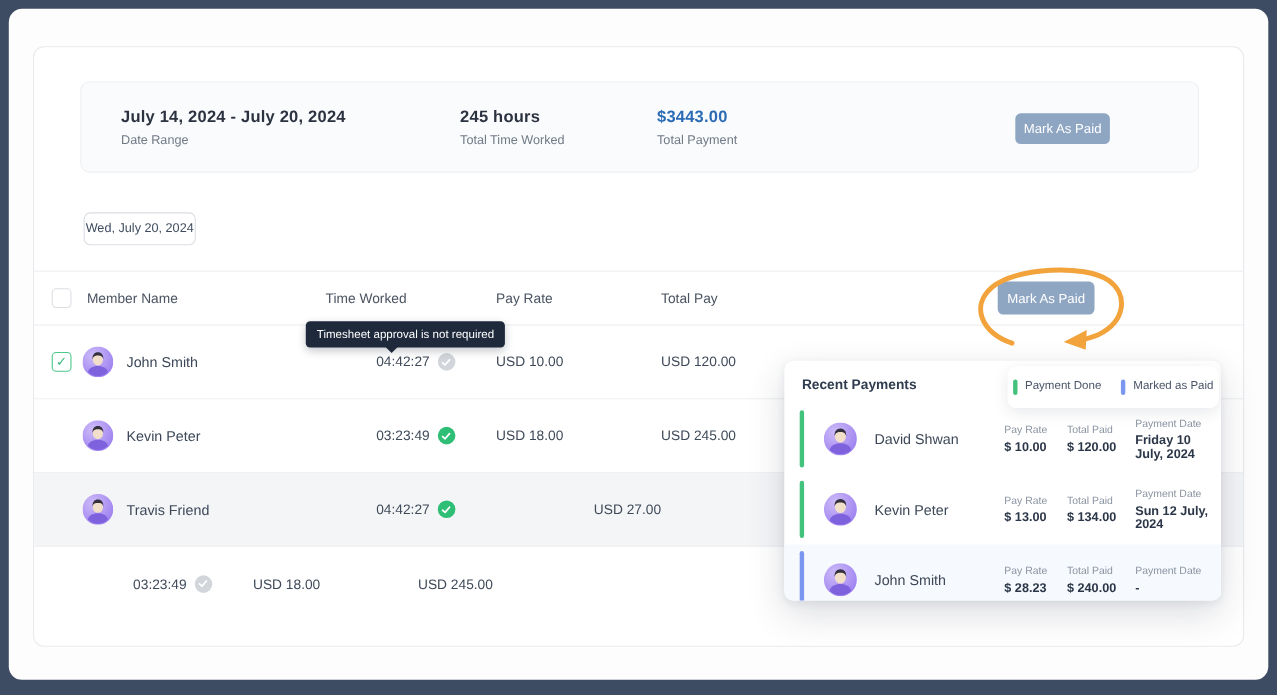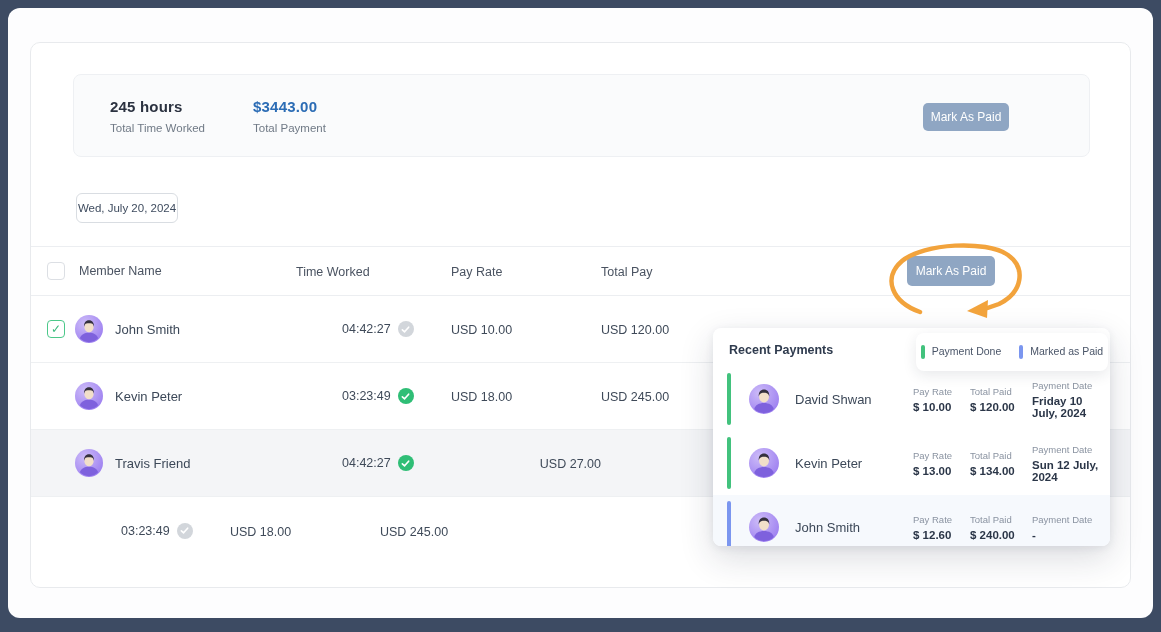--- a/index.html
+++ b/index.html
@@ -88,21 +88,25 @@
       <stop offset="100%" stop-color="#9b7df0"></stop>
     </radialGradient>
   </defs>
 </svg>
 
 <div class="screen">
 
   <div class="card">
 
     <div class="summary">
-      <div class="stat" style="margin-right:48px">
+      <div class="stat" style="margin-right:104px">
+        <div class="v">July 14, 2024 - July 20, 2024</div>
+        <div class="l">Date Range</div>
+      </div>
+      <div class="stat" style="margin-right:84px">
         <div class="v">245 hours</div>
         <div class="l">Total Time Worked</div>
       </div>
       <div class="stat payment">
         <div class="v">$3443.00</div>
         <div class="l">Total Payment</div>
       </div>
       <button class="btn-paid">Mark As Paid</button>
     </div>
 
@@ -201,20 +205,24 @@
               <svg viewBox="0 0 10 10">
                 <polyline points="1.5,5.4 4,7.6 8.5,2.4" fill="none" stroke="#fff" stroke-width="1.8" stroke-linecap="round" stroke-linejoin="round"></polyline>
               </svg>
             </span>
         </div>
         <div class="cell-rate"><span class="val">USD 18.00</span></div>
         <div class="cell-total"><span class="val">USD 245.00</span></div>
       </div>
     </div>
 
+    <div class="tooltip">
+      <span>Timesheet approval is not required</span>
+      <span class="arrow"></span>
+    </div>
 
   </div>
 
   <svg class="annot" width="148" height="86" viewBox="0 0 148 86">
     <path d="M40 74 C 12 64, 2 40, 22 23 C 44 5, 106 2, 128 17 C 146 30, 143 54, 119 66 C 112 69, 104 71, 97 72" stroke="#f2a33c" stroke-width="4.5" fill="none" stroke-linecap="round"></path>
     <path d="M108 62 L 87 73 L 107 80 Z" fill="#f2a33c"></path>
   </svg>
 
   <div class="popup">
     <div class="popup-title">Recent Payments</div>
@@ -288,21 +296,21 @@
             <svg class="av-big" viewBox="0 0 32 32">
               <circle cx="16" cy="16" r="16" fill="url(#avg)"></circle>
               <path d="M16 31c4.2 0 8-1.7 10.4-4.4-1-4.2-5.2-6.4-10.4-6.4s-9.4 2.2-10.4 6.4C8 29.3 11.8 31 16 31z" fill="#7e61dd"></path>
               <ellipse cx="16" cy="13.6" rx="5.3" ry="6.1" fill="#f2dfc9"></ellipse>
               <path d="M10.4 13.4C10 8.6 12.4 5.9 16 5.9s6 2.7 5.6 7.5c-.5-2.2-1.3-3.2-2.6-3.6-1.9-.6-4.1-.6-6 0-1.3.4-2.1 1.4-2.6 3.6z" fill="#35303e"></path>
             </svg>
           </span>
         <span class="pname">John Smith</span>
         <div class="pstat c1">
           <div class="pl">Pay Rate</div>
-          <div class="pv">$ 12.60</div>
+          <div class="pv">$ 28.23</div>
         </div>
         <div class="pstat c2">
           <div class="pl">Total Paid</div>
           <div class="pv">$ 240.00</div>
         </div>
         <div class="pstat c3">
           <div class="pl">Payment Date</div>
           <div class="pv">-</div>
         </div>
       </div>

